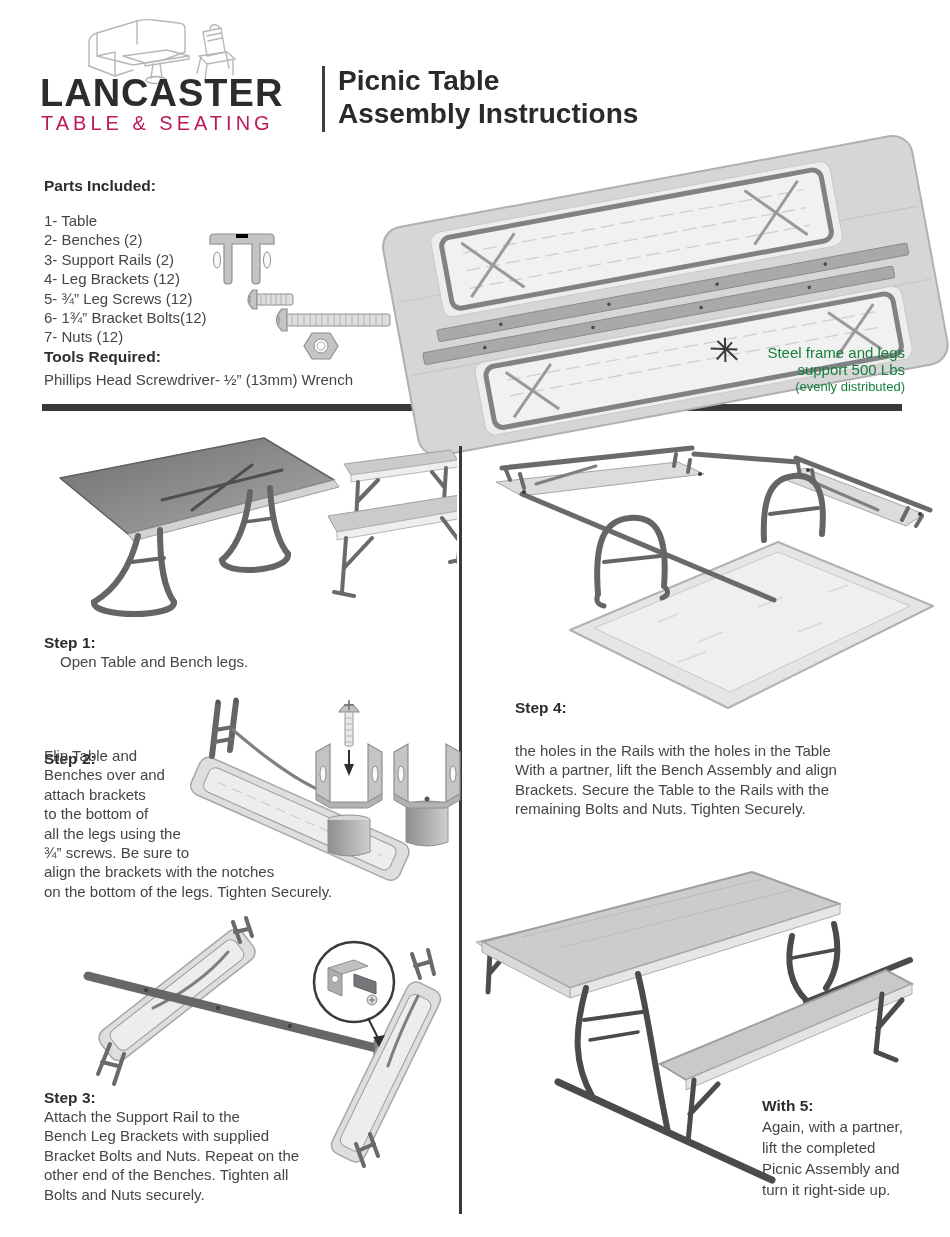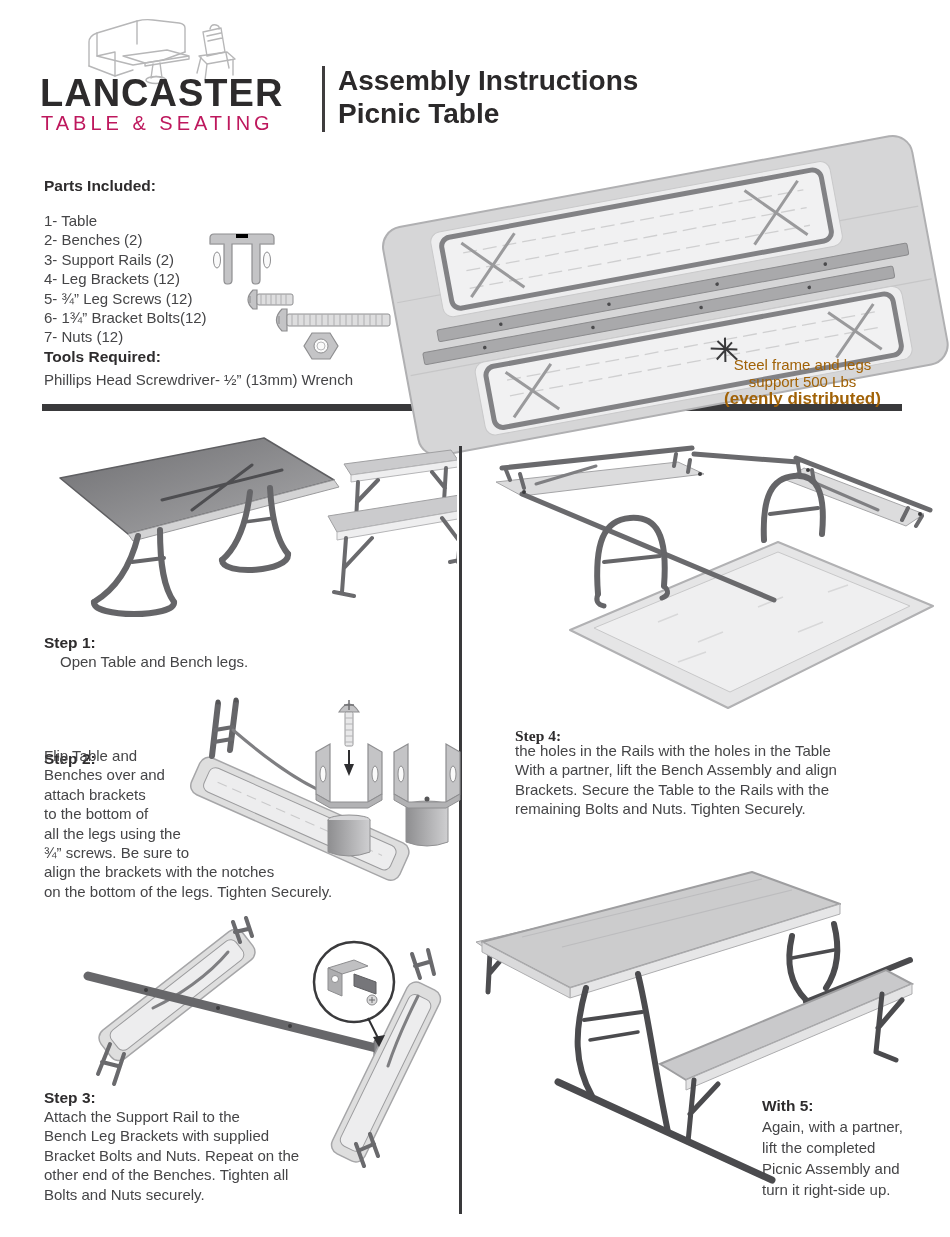--- a/index.html
+++ b/index.html
@@ -11,22 +11,22 @@
   .brand-name{left:40px;top:74px;width:254px;font-size:38px;font-weight:bold;color:#2d2b2c;
               letter-spacing:1px;line-height:38px;}
   .brand-tagline{left:41px;top:112px;width:254px;font-size:20px;color:#be185d;letter-spacing:4px;line-height:22px;}
   .title-rule{left:322px;top:66px;width:3px;height:66px;background:#3f3d3e;}
   .doc-title{left:338px;top:64px;font-size:28px;font-weight:bold;color:#2b292a;line-height:33px;}
 
   
   .section-h{font-size:15.5px;font-weight:bold;color:#2e2c2d;}
   .body-text{font-size:15px;line-height:19.4px;color:#454547;}
   .parts-list div{line-height:19.4px;}
-  .capacity{left:700px;top:356px;width:205px;text-align:center;color:#a16207;font-size:15px;line-height:17px;}
-  .capacity div:last-child{font-size:17px;font-weight:bold;}
+  .capacity{left:700px;top:344px;width:205px;text-align:right;color:#15803d;font-size:15px;line-height:17px;}
+  .capacity div:last-child{font-size:13px;}
 
   .hbar{left:42px;top:404px;width:860px;height:7px;background:#39393b;}
   .vbar{left:459px;top:446px;width:3px;height:768px;background:#39393b;}
 
   .step-h{font-size:15.5px;font-weight:bold;color:#2e2c2d;line-height:19px;}
   .step-text div{line-height:19.4px;}
   .step5-text div{line-height:21px;}
 
   
   .tube{fill:none;stroke:#656568;stroke-width:6;stroke-linecap:round;stroke-linejoin:round;}
@@ -53,22 +53,22 @@
       <path class="sk" d="M 128,24 L 146,20 L 150,44 L 132,48 Z M 132,28 L 146,25 M 133,33 L 147,30"></path>
       <path class="sk" d="M 135,21 Q 136,16 141,17 Q 145,18 144,21"></path>
       <path class="sk" d="M 124,48 L 152,44 L 160,51 L 132,56 Z"></path>
       <path class="sk" d="M 132,56 L 130,72 M 158,51 L 158,67 M 126,49 L 122,65 M 151,45 L 154,60"></path>
     </g>
   </svg>
   <div class="abs brand-name">LANCASTER</div>
   <div class="abs brand-tagline">TABLE &amp; SEATING</div>
   <div class="abs title-rule"></div>
   <div class="abs doc-title">
+    <div>Picnic Table</div>
     <div>Assembly Instructions</div>
-    <div>Picnic Table</div>
   </div>
 
   <div class="abs section-h" style="left:44px;top:177px;">Parts Included:</div>
   <div class="abs body-text parts-list" style="left:44px;top:211px;">
       <div>1- Table</div>
       <div>2- Benches (2)</div>
       <div>3- Support Rails (2)</div>
       <div>4- Leg Brackets (12)</div>
       <div>5- ¾” Leg Screws (12)</div>
       <div>6- 1¾” Bracket Bolts(12)</div>
@@ -306,21 +306,21 @@
     </g>
     <g class="tube">
       <path d="M 286,118 C 284,74 294,56 316,54 C 338,52 348,68 344,112"></path>
       <path d="M 292,92 L 340,86" stroke-width="4"></path>
     </g>
     <circle cx="46" cy="70" r="2" fill="#3c3c3e"></circle>
       <circle cx="222" cy="52" r="2" fill="#3c3c3e"></circle>
     <circle cx="330" cy="48" r="2" fill="#3c3c3e"></circle>
       <circle cx="442" cy="92" r="2" fill="#3c3c3e"></circle>
   </svg>
-  <div class="abs step-h" style="left:515px;top:726px;font-family:Liberation Serif, serif;">Step 4:</div>
+  <div class="abs step-h" style="left:515px;top:698px;">Step 4:</div>
   <div class="abs body-text step-text" style="left:515px;top:741px;width:420px;">
       <div>the holes in the Rails with the holes in the Table</div>
       <div>With a partner, lift the Bench Assembly and align</div>
       <div>Brackets. Secure the Table to the Rails with the</div>
       <div>remaining Bolts and Nuts. Tighten Securely.</div>
     </div>
 
   <svg class="abs" style="left:462px;top:842px;" width="486" height="360" viewBox="0 0 486 360">
     <g>
       <path d="M 14,100 L 78,85 L 94,95 L 30,111 Z" fill="#d7d7d8" stroke="#a5a5a7"></path>

